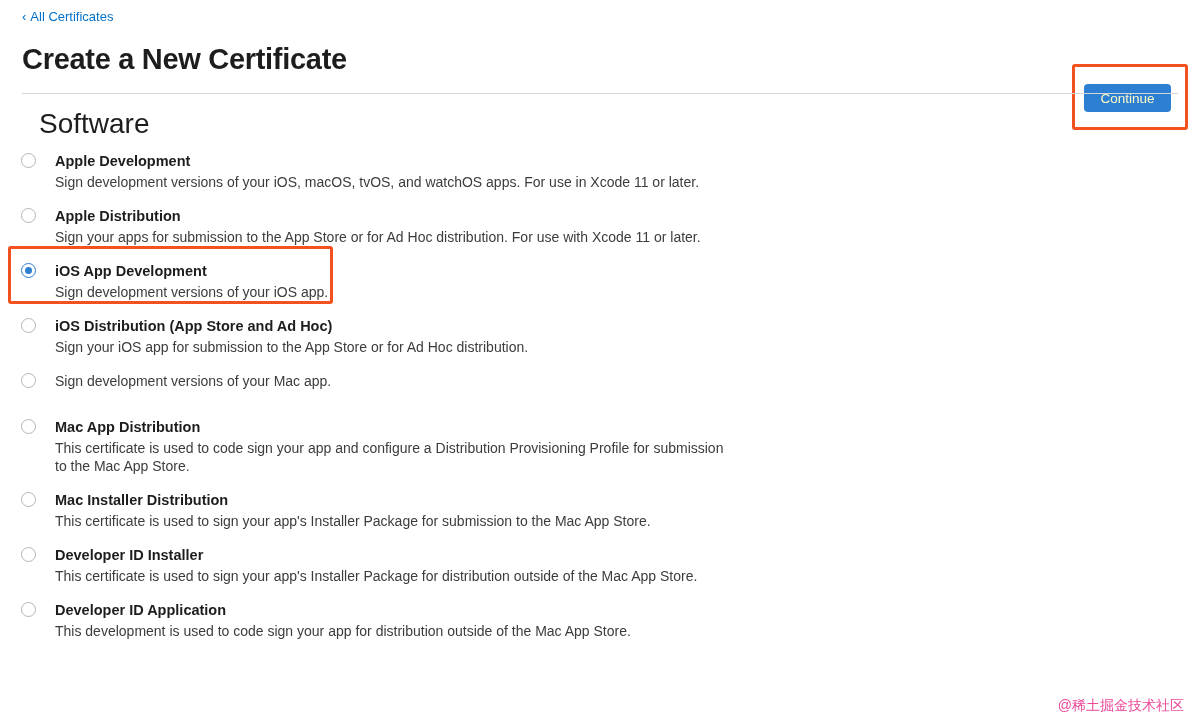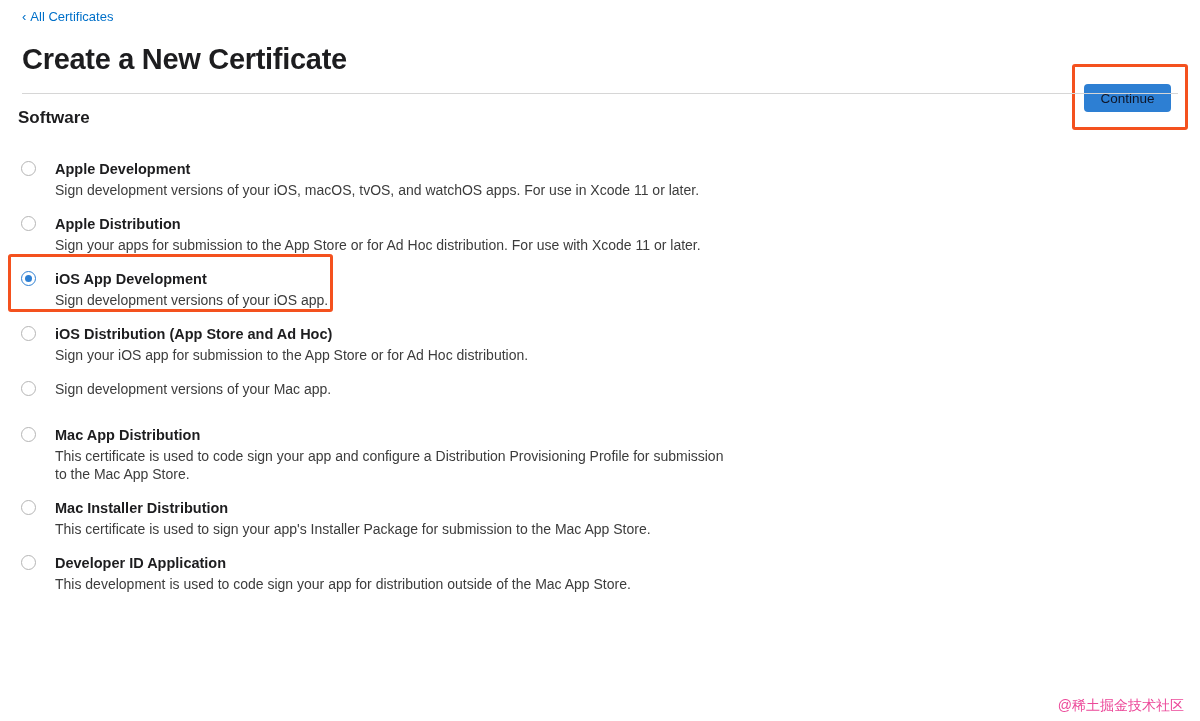--- a/index.html
+++ b/index.html
@@ -62,46 +62,46 @@
   }
   .continue-btn {
     position: absolute;
     left: 1084px;
     top: 46px;
     width: 87px;
     height: 28px;
     background: #2d7fd3;
     border: none;
     border-radius: 4px;
-    color: #0f172a;
+    color: #fef9c3;
     font-size: 13.5px;
     font-family: "Liberation Sans", sans-serif;
     cursor: pointer;
     padding: 0;
   }
   .divider {
     position: absolute;
     left: 22px;
     top: 93px;
     width: 1156px;
     height: 1px;
     background: #d6d6d6;
   }
   .section-title {
     position: absolute;
-    left: 18px;
+    left: 39px;
     top: 108px;
-    font-size: 17px;
-    font-weight: bold;
+    font-size: 28px;
+    font-weight: normal;
     color: #1d1d1f;
   }
   .options {
     position: absolute;
     left: 0;
-    top: 152px;
+    top: 144px;
     width: 964px;
   }
   .option {
     position: relative;
     padding: 8px 0 8px 55px;
     min-height: 46px;
   }
   .radio {
     position: absolute;
     left: 21px;
@@ -216,20 +216,25 @@
       <div class="opt-title">Mac App Distribution</div>
       <div class="opt-desc">This certificate is used to code sign your app and configure a Distribution Provisioning Profile for submission to the Mac App Store.</div>
     </div>
 
     <div class="option">
       <span class="radio"></span>
       <div class="opt-title">Mac Installer Distribution</div>
       <div class="opt-desc">This certificate is used to sign your app's Installer Package for submission to the Mac App Store.</div>
     </div>
 
+    <div class="option">
+      <span class="radio"></span>
+      <div class="opt-title">Developer ID Installer</div>
+      <div class="opt-desc">This certificate is used to sign your app's Installer Package for distribution outside of the Mac App Store.</div>
+    </div>
 
     <div class="option">
       <span class="radio"></span>
       <div class="opt-title">Developer ID Application</div>
       <div class="opt-desc">This development is used to code sign your app for distribution outside of the Mac App Store.</div>
     </div>
 
   </div>
 
   <div class="watermark">@稀土掘金技术社区</div>

